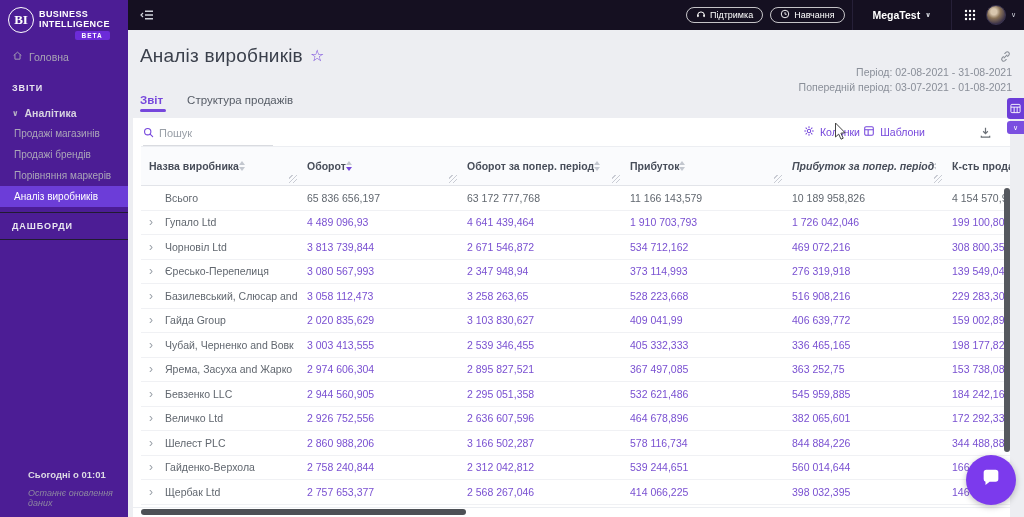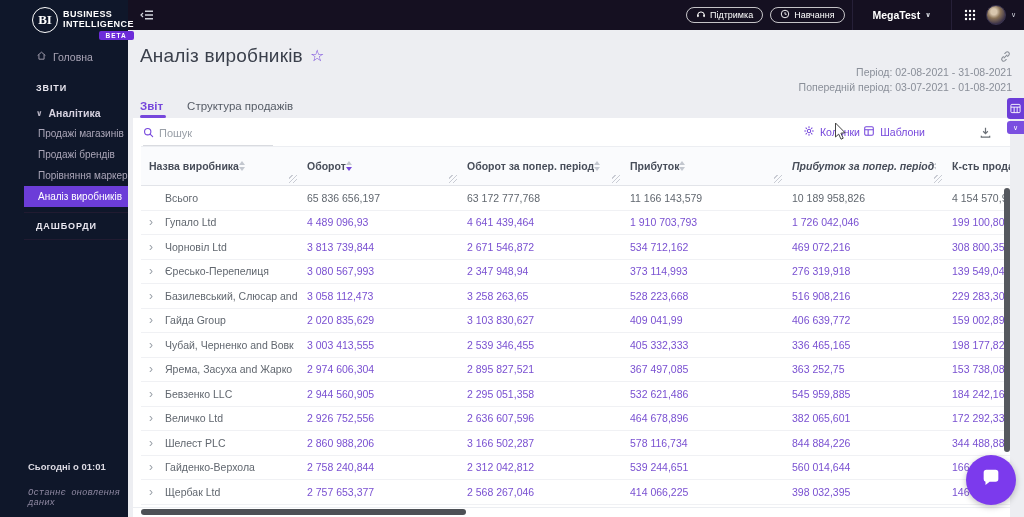--- a/index.html
+++ b/index.html
@@ -1,21 +1,21 @@
 <!DOCTYPE html>
 <html style="--accent: #7647DC; --link: #7950D1; --selected: #6C3DD8; --chat: #7C3AED;"><head>
 <meta charset="utf-8">
 <style>
   *{margin:0;padding:0;box-sizing:border-box;}
   html,body{width:1024px;height:517px;overflow:hidden;
     font-family:"Liberation Sans","DejaVu Sans",sans-serif;background:#edeef2;}
   .app{position:relative;width:1024px;height:517px;background:#edeef2;overflow:hidden;}
 
   
-  .sidebar{position:absolute;left:0;top:0;width:128px;height:517px;background:#0f172a;z-index:6;padding-left:24px;}
+  .sidebar{position:absolute;left:0;top:0;width:128px;height:517px;background:#4c1d95;z-index:6;}
   .brand{display:flex;align-items:flex-start;gap:5px;padding:7px 8px 4px 8px;}
   .brand-logo{width:26px;height:26px;min-width:26px;border:1.5px solid #fff;border-radius:50%;
     display:flex;align-items:center;justify-content:center;color:#fff;
     font-family:"Liberation Serif","DejaVu Serif",serif;font-weight:bold;font-size:13px;}
   .brand-name{display:flex;flex-direction:column;align-items:flex-start;color:#fff;
     font-size:9px;font-weight:bold;letter-spacing:.4px;line-height:1.12;padding-top:2px;}
   .beta{background:#6C2BD9;color:#fff;font-size:6.5px;font-weight:bold;letter-spacing:1px;
     padding:1px 7px;border-radius:2px;margin-top:2px;align-self:flex-end;}
   .nav-home{display:flex;align-items:center;gap:6px;color:#a9a4b5;font-size:10.5px;
     padding:6px 12px 8px 12px;}
@@ -23,21 +23,21 @@
   .sec.framed{border-top:1px solid #211b31;border-bottom:1px solid #211b31;}
   .sec.top-gap{margin-top:4px;}
   .nav-group{display:flex;align-items:center;gap:6px;color:#d6d2e0;font-size:10.5px;
     font-weight:bold;padding:6px 12px 4px 12px;}
   .nav-group .gchev{font-size:8px;color:#b9b5c4;}
   .sub-item{color:#aba6b8;font-size:10px;padding:5px 12px 5px 14px;white-space:nowrap;
     overflow:hidden;cursor:pointer;}
   .sub-item.active{background:var(--selected,#6C3DD8);color:#fff;}
   .side-footer{position:absolute;left:28px;bottom:9px;}
   .sf-time{color:#dddbe4;font-size:9.5px;font-weight:bold;}
-  .sf-note{color:#8d87a0;font-size:9px;font-style:italic;margin-top:16px;font-family:Liberation Mono, monospace;}
+  .sf-note{color:#8d87a0;font-size:9px;font-style:italic;margin-top:8px;}
 
   
   .topbar{position:absolute;left:128px;top:0;right:0;height:30px;background:#151021;
     display:flex;align-items:center;z-index:5;}
   .collapse-btn{margin-left:12px;display:flex;align-items:center;cursor:pointer;}
   .tb-right{margin-left:auto;display:flex;align-items:center;height:100%;}
   .pill{display:flex;align-items:center;gap:4px;height:16px;padding:0 9px;margin-right:7px;
     background:transparent;border:1px solid rgba(255,255,255,.75);border-radius:9px;
     color:#fff;font-size:9px;font-family:inherit;cursor:pointer;white-space:nowrap;}
   .tb-divider{width:1px;height:30px;background:#262038;margin:0 0;}
@@ -51,21 +51,21 @@
   .av-chev{margin-right:8px;cursor:pointer;}
 
   
   .main{position:absolute;left:128px;top:30px;right:0;bottom:0;background:#edeef2;}
   .page-head{position:absolute;left:12px;top:15px;display:flex;align-items:center;gap:7px;}
   .page-title{font-size:19px;font-weight:normal;color:#3b404c;letter-spacing:.2px;}
   .star{color:var(--accent,#7647DC);font-size:16px;line-height:1;cursor:pointer;}
   .period-box{position:absolute;right:12px;top:20px;text-align:right;color:#8a8f99;
     font-size:10.5px;line-height:1.45;}
   .link-row{display:flex;justify-content:flex-end;margin-bottom:2px;cursor:pointer;}
-  .tabs{position:absolute;left:12px;top:70px;display:flex;gap:24px;align-items:center;}
+  .tabs{position:absolute;left:12px;top:64px;display:flex;gap:24px;align-items:center;}
   .tab{font-size:11.5px;color:#565c66;padding-bottom:5px;cursor:pointer;position:relative;}
   .tab.active{color:var(--accent,#7647DC);font-weight:bold;}
   .tab.active::after{content:"";position:absolute;left:0;bottom:-1px;width:26px;height:3px;
     background:var(--accent,#7647DC);border-radius:2px;}
 
   
   .card{position:absolute;left:5px;right:14px;top:88px;bottom:0;background:#fff;}
   .toolbar{position:relative;height:28px;}
   .search-box{position:absolute;left:10px;top:6px;display:flex;align-items:center;gap:5px;
     border-bottom:1px solid #d9dbe0;padding-bottom:3px;width:130px;}

